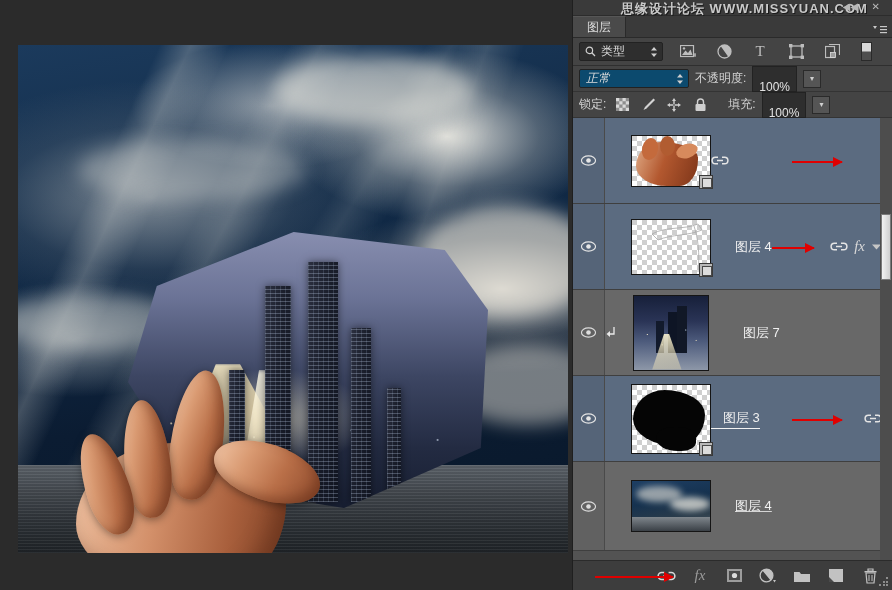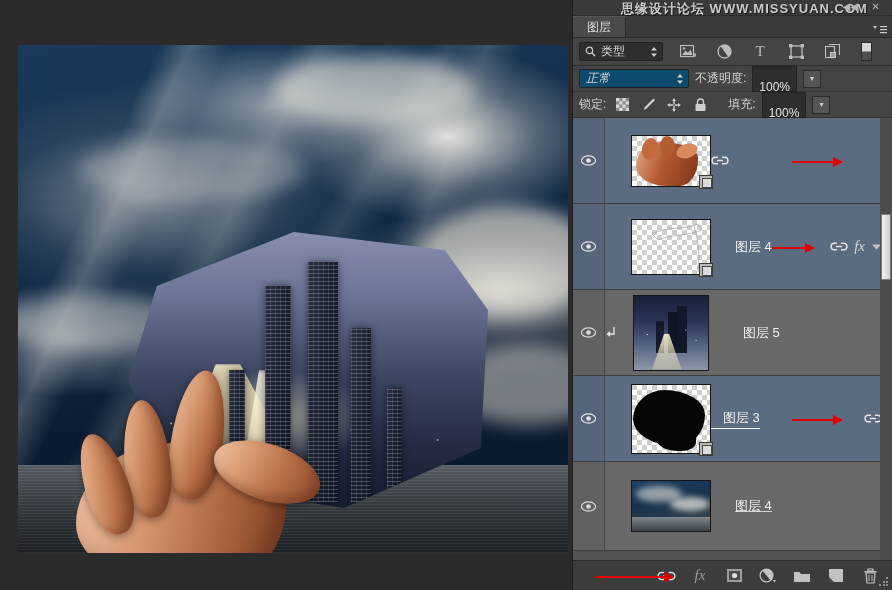--- a/index.html
+++ b/index.html
@@ -508,21 +508,21 @@
           <div style="position:absolute;left:58%;top:14%;width:10px;height:64%;background:#111827;"></div>
           <div style="position:absolute;left:30%;top:34%;width:8px;height:44%;background:#121a2c;"></div>
           <div style="position:absolute;left:22%;bottom:0;width:44%;height:48%;background:linear-gradient(175deg,rgba(255,246,210,.9),rgba(255,232,170,.3));clip-path:polygon(42% 0,58% 0,96% 100%,6% 100%);"></div>
           <div style="position:absolute;inset:0;background:
               radial-gradient(1px 1px at 18% 52%,rgba(255,245,210,.95),transparent),
               radial-gradient(1px 1px at 70% 46%,rgba(220,238,255,.9),transparent),
               radial-gradient(1px 1px at 84% 60%,rgba(255,240,200,.85),transparent),
               radial-gradient(1px 1px at 38% 66%,rgba(255,244,208,.8),transparent);"></div>
         </div>
       </div>
-      <div class="layer-name" style="padding-left:34px;">图层 5</div>
+      <div class="layer-name" style="padding-left:34px;">图层 7</div>
       <div class="row-icons"></div>
     </div>
 
     <div class="layer-row selected">
       <div class="eye-cell">
         <svg width="15" height="11" viewBox="0 0 15 11">
             <ellipse cx="7.5" cy="5.5" rx="7" ry="4.6" fill="none" stroke="#e6e6e6" stroke-width="1.1"></ellipse>
             <circle cx="7.5" cy="5.5" r="2.3" fill="#e6e6e6"></circle>
           </svg>
       </div>

